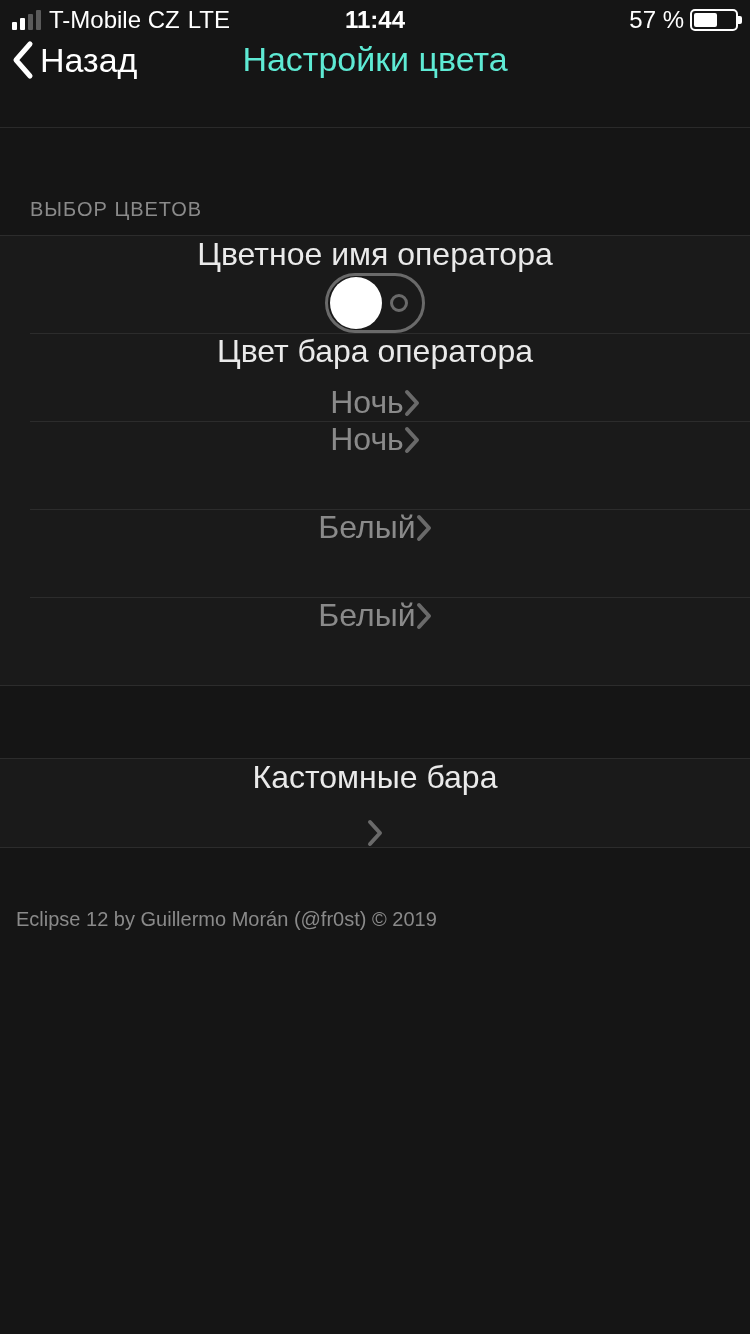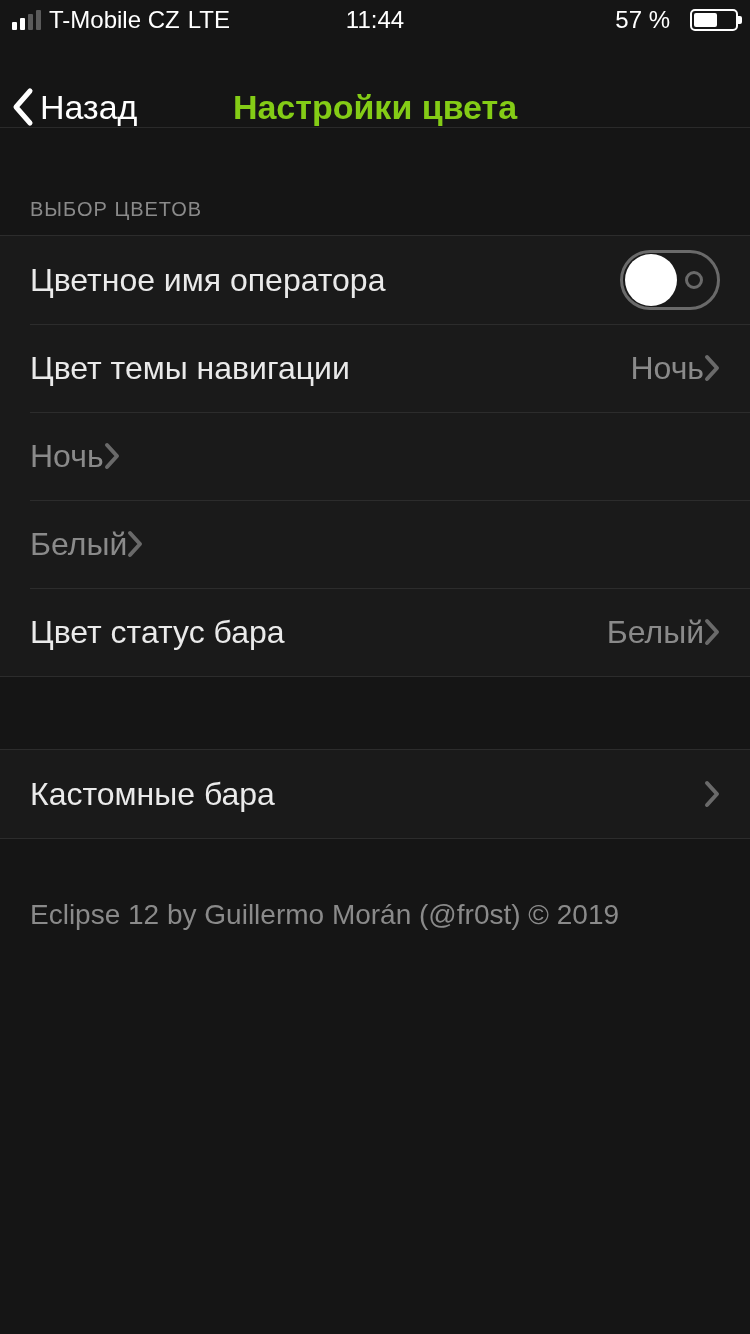--- a/index.html
+++ b/index.html
@@ -44,26 +44,26 @@
       border-radius: 1px;
     }
     .signal-bars span:nth-child(1) { height: 8px; background: #fff; }
     .signal-bars span:nth-child(2) { height: 12px; background: #fff; }
     .signal-bars span:nth-child(3) { height: 16px; }
     .signal-bars span:nth-child(4) { height: 20px; }
     .status-center {
       position: absolute;
       left: 50%;
       transform: translateX(-50%);
-      font-weight: 400;
+      font-weight: 700;
     }
     .status-right {
       display: flex;
       align-items: center;
-      gap: 20px;
+      gap: 6px;
     }
     .battery {
       width: 48px;
       height: 22px;
       border: 2px solid #fff;
       border-radius: 5px;
       position: relative;
       padding: 2px;
     }
     .battery::after {
@@ -79,21 +79,21 @@
     .battery-fill {
       height: 100%;
       width: 57%;
       background: #fff;
       border-radius: 2px;
     }
     
     .nav-bar {
       height: 88px;
       display: flex;
-      align-items: flex-end;
+      align-items: flex-start;
       position: relative;
       border-bottom: 1px solid #2a2a2a;
     }
     .back-btn {
       display: flex;
       align-items: center;
       gap: 6px;
       padding-left: 10px;
       color: #fff;
       font-size: 34px;
@@ -101,46 +101,47 @@
     }
     .chevron-left {
       width: 24px;
       height: 40px;
     }
     .nav-title {
       position: absolute;
       left: 50%;
       transform: translateX(-50%);
       font-size: 34px;
-      font-weight: 700;
-      color: #84cc16;
+      font-weight: 400;
+      color: #5eead4;
     }
     
     .section-header {
       padding: 70px 30px 14px;
       font-size: 20px;
       letter-spacing: 1px;
       color: #8a8a8a;
       text-transform: uppercase;
     }
     
     .table-group {
       border-top: 1px solid #2c2c2c;
       border-bottom: 1px solid #2c2c2c;
       background: #1a1a1a;
     }
     .cell {
       display: flex;
       align-items: center;
       justify-content: space-between;
       min-height: 88px;
-      padding: 0 30px;
+      padding: 0 38px;
       font-size: 32px;
       color: #fff;
       position: relative;
+      flex-direction: column;
     }
     .cell + .cell::before {
       content: '';
       position: absolute;
       top: 0;
       left: 30px;
       right: 0;
       height: 1px;
       background: #2c2c2c;
     }
@@ -184,22 +185,22 @@
       right: 14px;
       width: 18px;
       height: 18px;
       border: 3px solid #6a6a6a;
       border-radius: 50%;
     }
     .gap {
       height: 72px;
     }
     .footer {
-      padding: 60px 30px;
-      font-size: 28px;
+      padding: 60px 16px;
+      font-size: 20px;
       color: #8a8a8a;
     }
   </style>
 </head>
 <body>
 
 <div class="status-bar">
   <div class="status-left">
     <div class="signal-bars">
       <span></span>
@@ -235,21 +236,21 @@
 
   <div class="cell">
     <span class="cell-label">Цветное имя оператора</span>
     <div class="toggle">
       <div class="toggle-knob"></div>
       <div class="toggle-indicator"></div>
     </div>
   </div>
 
   <div class="cell">
-    <span class="cell-label">Цвет темы навигации</span>
+    <span class="cell-label">Цвет бара оператора</span>
     <div class="cell-right">
       <span class="cell-value">Ночь</span>
       <svg class="chevron-right" viewBox="0 0 16 28">
         <polyline points="3,3 13,14 3,25" fill="none" stroke="#6a6a6a" stroke-width="4" stroke-linecap="round" stroke-linejoin="round"></polyline>
       </svg>
     </div>
   </div>
 
   <div class="cell">
     <div class="cell-right">
@@ -263,21 +264,20 @@
   <div class="cell">
     <div class="cell-right">
       <span class="cell-value">Белый</span>
       <svg class="chevron-right" viewBox="0 0 16 28">
         <polyline points="3,3 13,14 3,25" fill="none" stroke="#6a6a6a" stroke-width="4" stroke-linecap="round" stroke-linejoin="round"></polyline>
       </svg>
     </div>
   </div>
 
   <div class="cell">
-    <span class="cell-label">Цвет статус бара</span>
     <div class="cell-right">
       <span class="cell-value">Белый</span>
       <svg class="chevron-right" viewBox="0 0 16 28">
         <polyline points="3,3 13,14 3,25" fill="none" stroke="#6a6a6a" stroke-width="4" stroke-linecap="round" stroke-linejoin="round"></polyline>
       </svg>
     </div>
   </div>
 
 </div>
 

